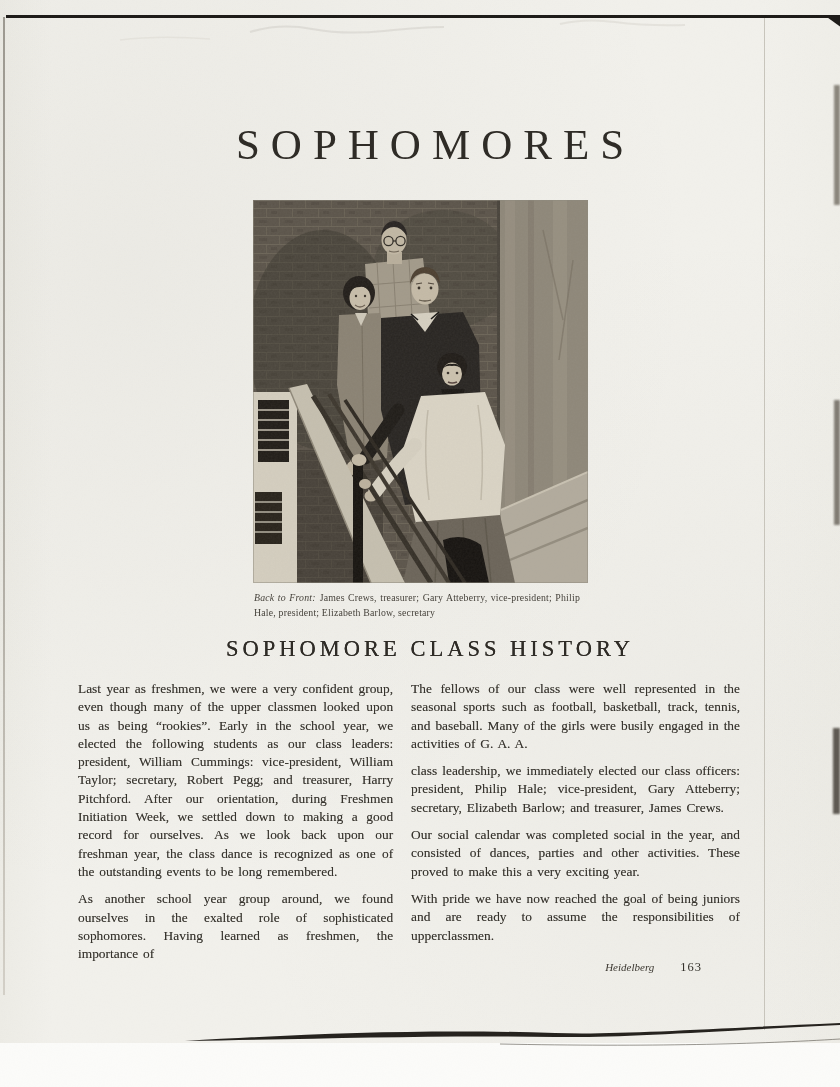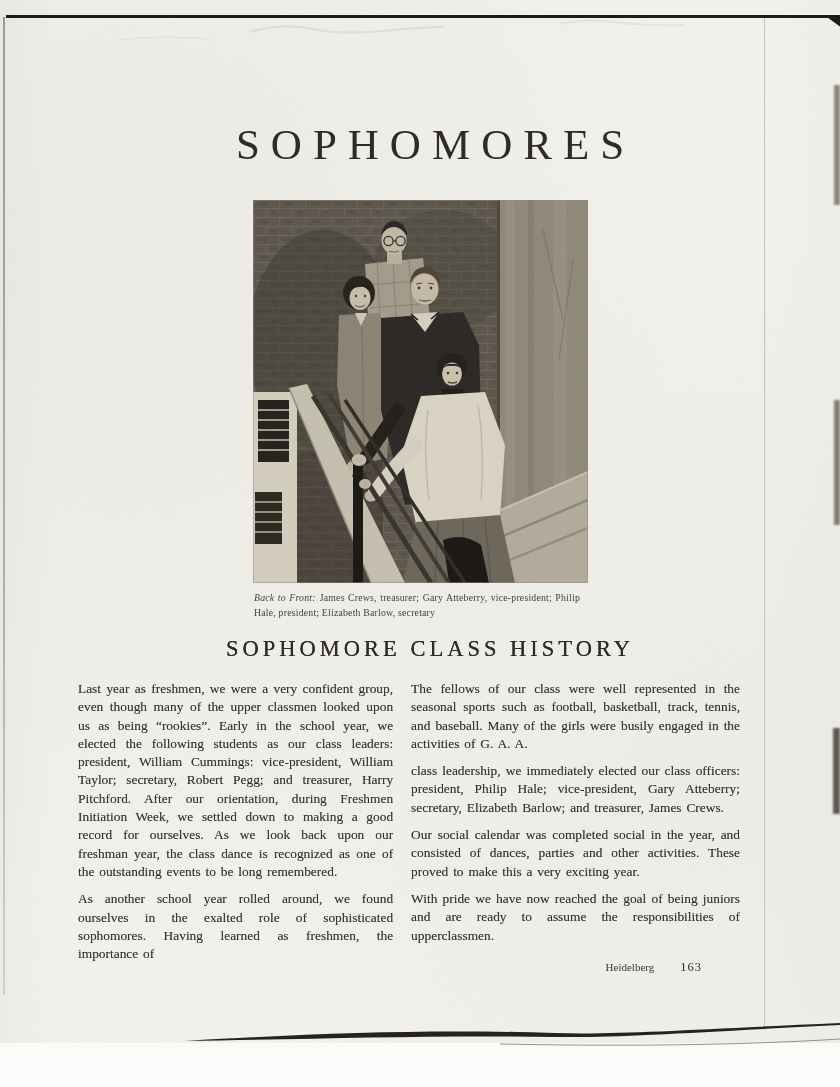--- a/index.html
+++ b/index.html
@@ -33,21 +33,21 @@
   .caption em{font-style:italic;margin-right:4px;}
   .heading{position:absolute;left:0;top:636px;width:100%;margin:0;text-align:center;
     font-size:22.5px;font-weight:400;letter-spacing:4px;color:#2d2a25;text-shadow:0 0 .4px #2d2a25;}
   .columns{position:absolute;left:78px;top:680px;width:662px;display:flex;gap:18px;}
   .col{text-align:justify;}
   .col.left{width:320px;}
   .col.right{width:334px;}
   .col p{margin:0 0 9px 0;font-size:13.4px;line-height:18.3px;word-spacing:1.5px;
     color:#35322c;text-shadow:0 0 .3px rgba(53,50,44,.45);}
   .footer{position:absolute;left:0;top:957px;width:702px;text-align:right;}
-  .footer .book{font-size:11px;color:#3a362f;}
+  .footer .book{font-style:italic;font-size:11px;color:#3a362f;}
   .footer .pagenum{margin-left:22px;font-size:12.5px;letter-spacing:1px;color:#2f2c26;font-family:Liberation Serif, serif;}
   .bottom-strip{position:absolute;left:0;top:1043px;width:840px;height:44px;background:#fcfcfa;}
   .swoosh{position:absolute;left:0;top:1015px;pointer-events:none;}
 </style>
 </head>
 <body>
 
 <div class="page">
 
   <div class="edge-top"></div>
@@ -180,21 +180,21 @@
     </svg>
   </figure>
 
   <figcaption class="caption"><em>Back to Front:</em><span>James Crews, treasurer; Gary Atteberry, vice-president; Philip Hale, president; Elizabeth Barlow, secretary</span></figcaption>
 
   <h2 class="heading">SOPHOMORE CLASS HISTORY</h2>
 
   <div class="columns">
     <div class="col left">
       <p>Last year as freshmen, we were a very confident group, even though many of the upper classmen looked upon us as being “rookies”. Early in the school year, we elected the following students as our class leaders: president, William Cummings: vice-president, William Taylor; secretary, Robert Pegg; and treasurer, Harry Pitchford. After our orientation, during Freshmen Initiation Week, we settled down to making a good record for ourselves. As we look back upon our freshman year, the class dance is recognized as one of the outstanding events to be long remembered.</p>
-      <p>As another school year rolled around, we found ourselves in the exalted role of sophisticated sophomores. Having learned as freshmen, the importance of</p>
+      <p>As another school year group around, we found ourselves in the exalted role of sophisticated sophomores. Having learned as freshmen, the importance of</p>
     </div>
     <div class="col right">
       <p>The fellows of our class were well represented in the seasonal sports such as football, basketball, track, tennis, and baseball. Many of the girls were busily engaged in the activities of G. A. A.</p>
       <p>class leadership, we immediately elected our class officers: president, Philip Hale; vice-president, Gary Atteberry; secretary, Elizabeth Barlow; and treasurer, James Crews.</p>
       <p>Our social calendar was completed social in the year, and consisted of dances, parties and other activities. These proved to make this a very exciting year.</p>
       <p>With pride we have now reached the goal of being juniors and are ready to assume the responsibilities of upperclassmen.</p>
     </div>
   </div>
 
   <div class="footer">

